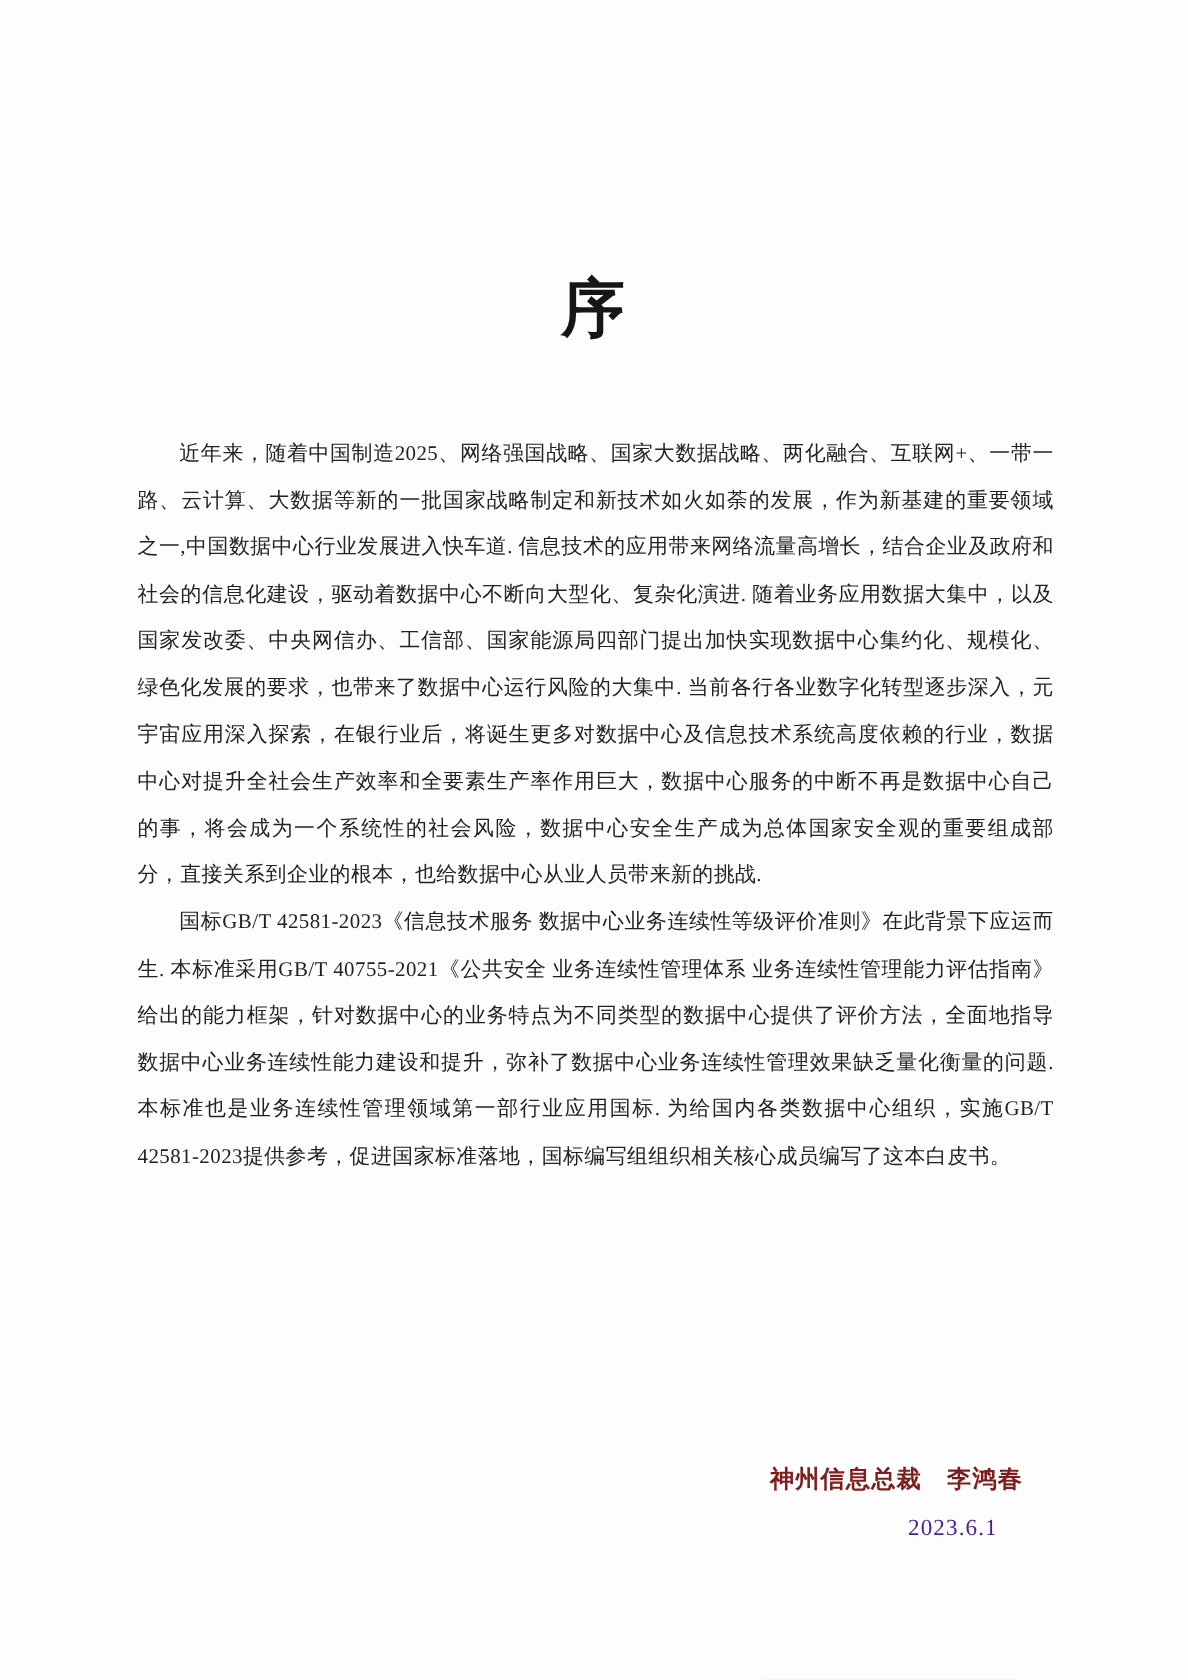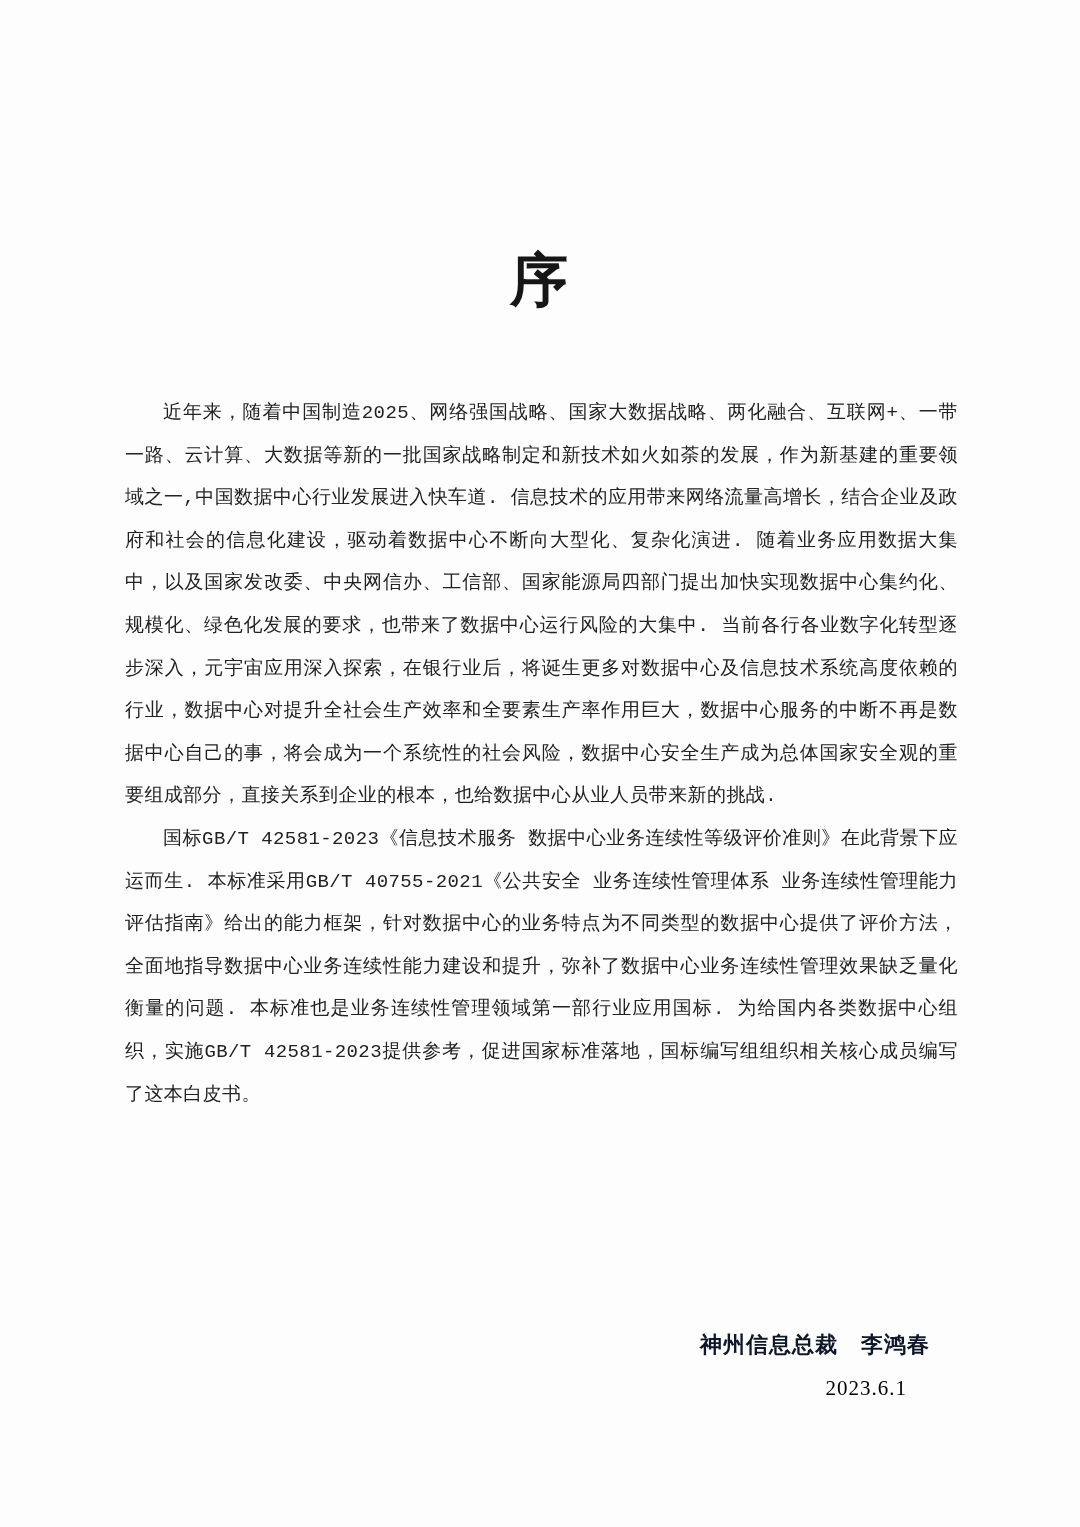--- a/index.html
+++ b/index.html
@@ -34,43 +34,42 @@
     position: absolute;
     top: 392px;
     left: 125px;
     width: 833px;
     font-size: 19px;
     line-height: 42.6px;
     text-align: justify;
     text-justify: inter-ideograph;
     letter-spacing: 0.4px;
     color: #222222;
-    font-family: Liberation Mono, monospace;
   }
   .doc-body p {
     margin: 0;
     padding: 0;
     text-indent: 2em;
   }
   .signature {
     position: absolute;
     top: 1330px;
     right: 150px;
     font-size: 22px;
     font-weight: 700;
     letter-spacing: 1px;
-    color: #0f172a;
+    color: #7f1d1d;
   }
   .sign-date {
     position: absolute;
     top: 1376px;
     right: 173px;
     font-size: 21px;
     letter-spacing: 1px;
-    color: #000000;
+    color: #4c1d95;
   }
 </style>
 </head>
 <body>
 
 <div class="page">
 
   <h1 class="doc-title">序</h1>
 
   <div class="doc-body">

